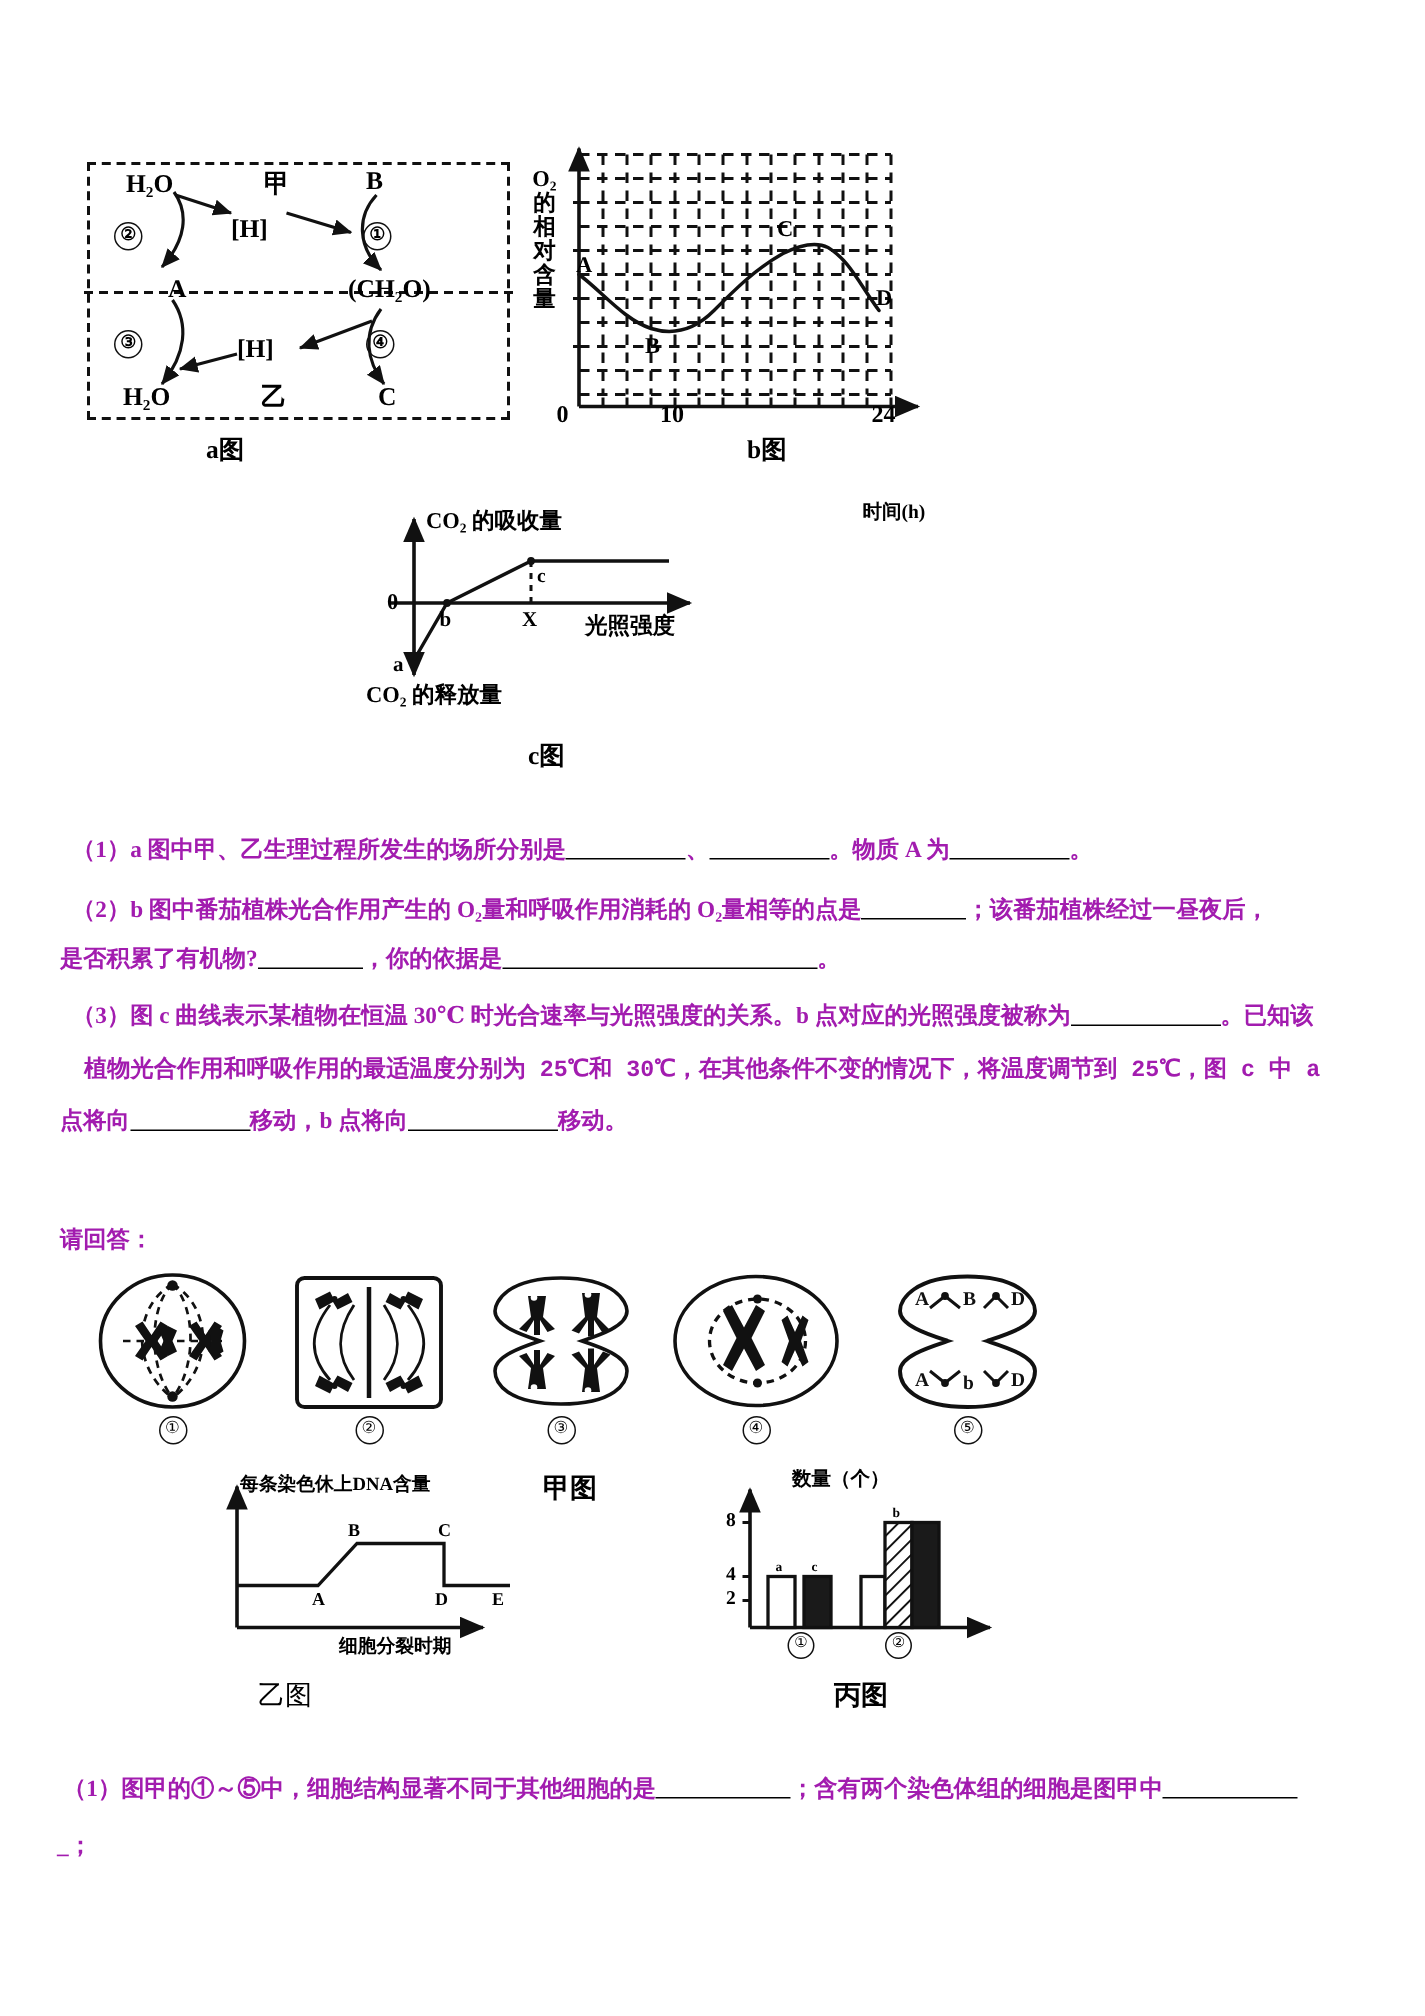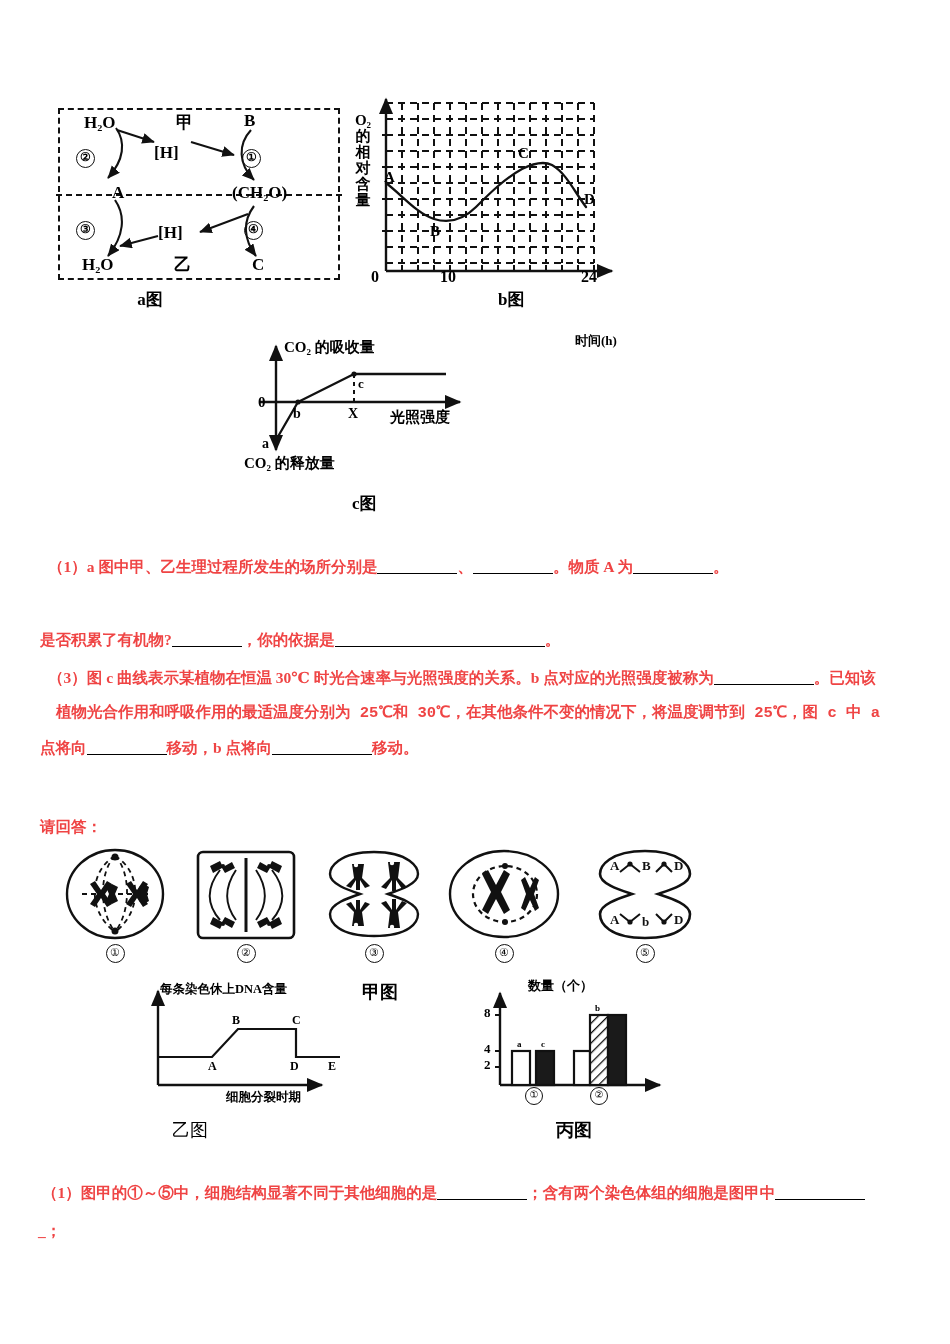--- a/index.html
+++ b/index.html
@@ -36,21 +36,21 @@
   #fig-b-t10{position:absolute;left:440px;top:268px;font-size:16px;font-weight:bold;}
   #fig-b-t24{position:absolute;left:537px;top:268px;font-size:16px;font-weight:bold;margin-left:44px;}
   .ptlbl{position:absolute;font-size:15px;font-weight:bold;font-family:"Liberation Serif",serif;}
 
   
   #fig-c{position:absolute;left:250px;top:340px;width:300px;height:140px;}
   #fig-c .t{position:absolute;font-weight:bold;white-space:nowrap;}
   #fig-c-caption{position:absolute;left:352px;top:492px;font-size:17px;font-weight:bold;}
 
   
-  .qp{position:absolute;font-size:15.5px;font-weight:bold;line-height:30px;color:#ef4444;
+  .qp{position:absolute;font-size:15.5px;font-weight:bold;line-height:30px;color:#a21caf;
       font-family:"Liberation Serif","DejaVu Serif",serif;}
   .qp .u{display:inline-block;border-bottom:1.4px solid #000;vertical-align:-2px;}.u70{width:70px}.u80{width:80px}.u90{width:90px}
   .u100{width:100px}.u210{width:210px}
 
   
   #cells{position:absolute;left:50px;top:848px;width:740px;height:118px;}
   .cellwrap{position:absolute;}
   .cellcap{position:absolute;top:96px;width:100%;text-align:center;font-size:14px;}
   .cellcap .cn{display:inline-block;border:1.3px solid #111;border-radius:50%;width:17px;height:17px;
      line-height:15px;text-align:center;font-size:11px;font-family:"Liberation Sans",sans-serif;}
@@ -241,20 +241,23 @@
     <div class="t" style="left:108px;top:36px;font-size:13px;">c</div>
     <div class="t" style="left:140px;top:68px;font-size:15px;">光照强度</div>
     <div class="t" style="left:-6px;top:114px;font-size:15px;">CO₂ 的释放量</div>
   </div>
   <div id="fig-c-caption"><span>c图</span></div>
 
   <div class="qp" style="left:48px;top:552px;width:870px;">
     <span>（1）</span><span>a 图中甲、乙生理过程所发生的场所分别是</span><span class="u u80"></span><span>、</span><span class="u u80"></span><span>。物质 A 为</span><span class="u u80"></span><span>。</span>
   </div>
 
+  <div class="qp" style="left:48px;top:592px;width:880px;">
+    <span>（2）</span><span>b 图中番茄植株光合作用产生的 O₂量和呼吸作用消耗的 O₂量相等的点是</span><span class="u u70"></span><span>；该番茄植株经过一昼夜后，</span>
+  </div>
 
   <div class="qp" style="left:40px;top:625px;width:880px;">
     <span>是否积累了有机物?</span><span class="u u70"></span><span>，你的依据是</span><span class="u u210"></span><span>。</span>
   </div>
 
   <div class="qp" style="left:48px;top:663px;width:890px;">
     <span>（3）</span><span>图 c 曲线表示某植物在恒温 30℃ 时光合速率与光照强度的关系。b 点对应的光照强度被称为</span><span class="u u100"></span><span>。已知该</span>
   </div>
 
   <div class="qp" style="left:56px;top:698px;width:890px;font-family:Liberation Mono, monospace;">

